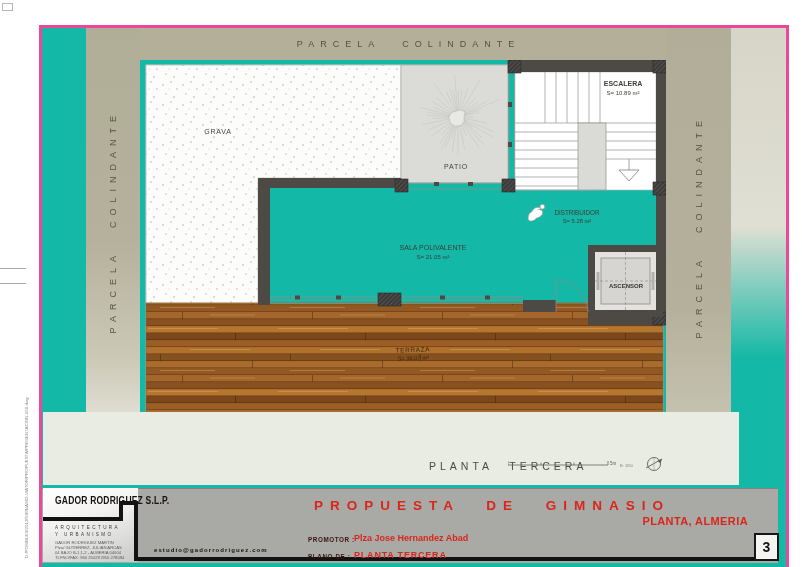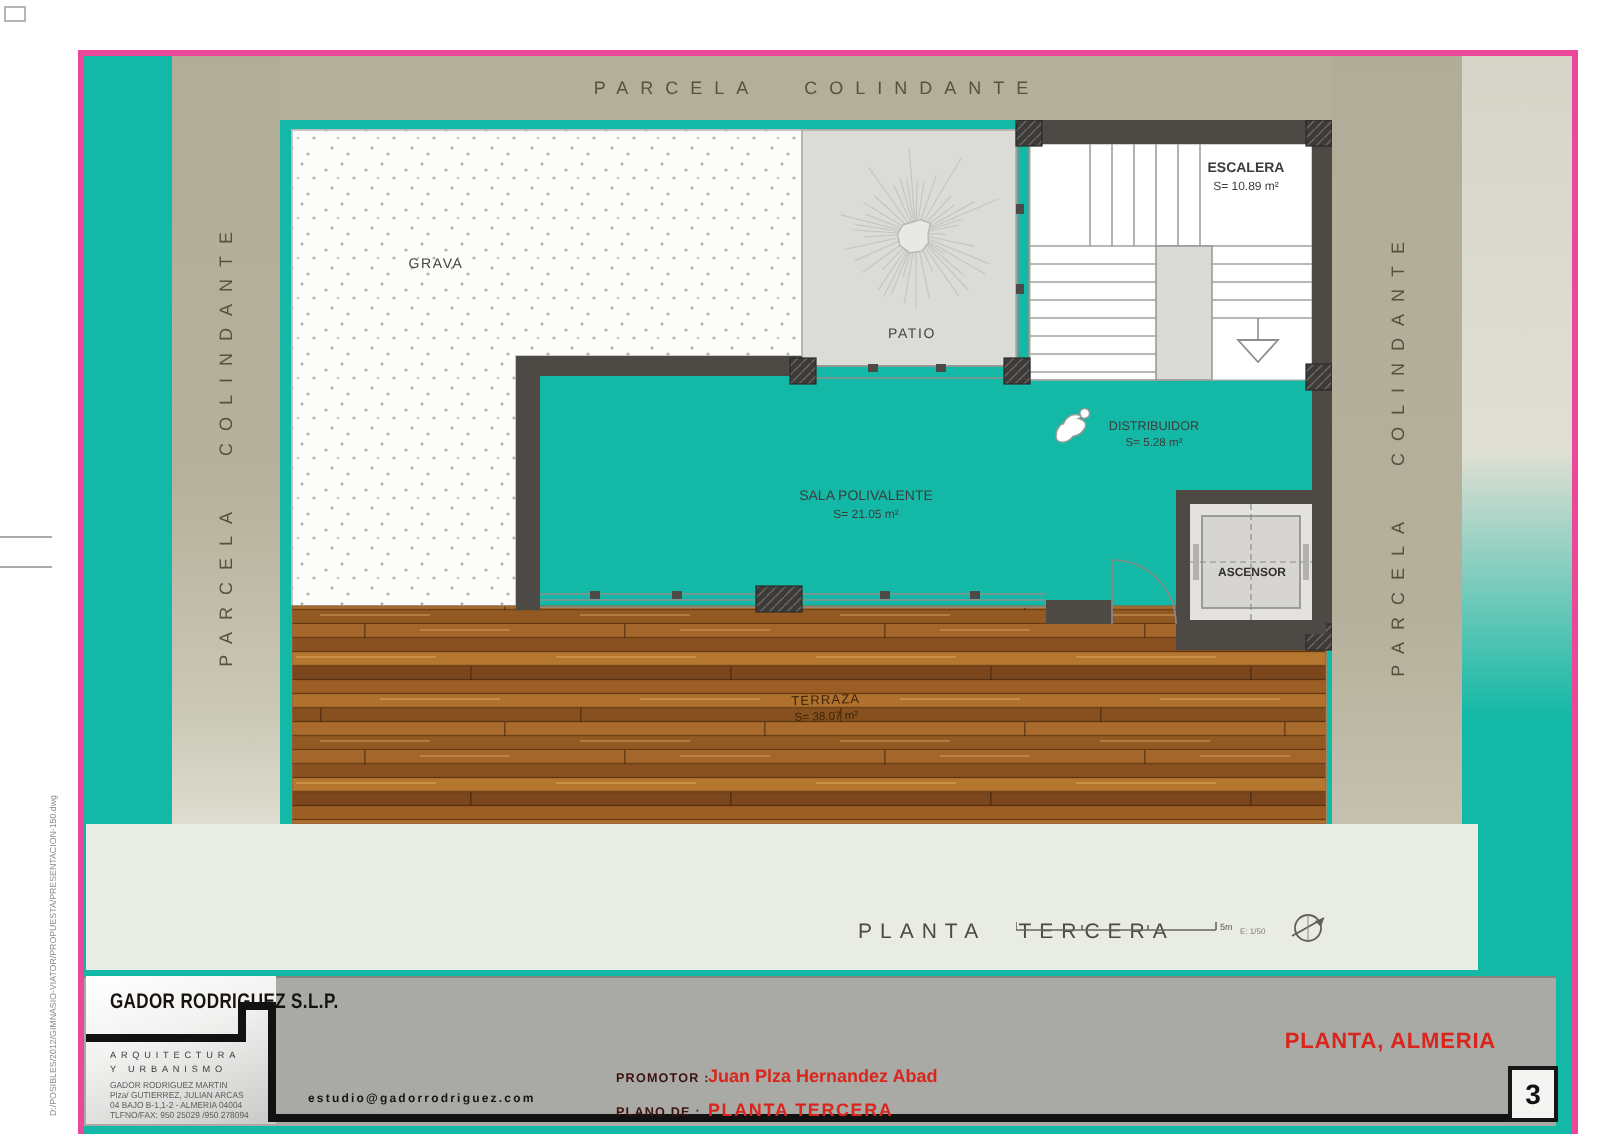--- a/index.html
+++ b/index.html
@@ -318,22 +318,23 @@
         <div class="abs tagline" style="top:44px;">Y URBANISMO</div>
         <div class="abs addr" style="top:52px;">GADOR RODRIGUEZ MARTIN</div>
         <div class="abs addr" style="top:57px;">Plza/ GUTIERREZ, JULIAN ARCAS</div>
         <div class="abs addr" style="top:62px;">04 BAJO B-1,1-2 - ALMERIA 04004</div>
         <div class="abs addr" style="top:67px;">TLFNO/FAX: 950 25029 /950 278094</div>
       </div>
       <svg class="abs" style="left:0;top:0;" width="736" height="74" viewBox="0 0 736 74">
         <path d="M1,30 H79 V14 H94 V70 H736" fill="none" stroke="#121212" stroke-width="4"></path>
       </svg>
       <div class="abs" id="email">estudio@gadorrodriguez.com</div>
+      <div class="abs" id="proj-title" style="color:#da251c;">PROPUESTA DE GIMNASIO</div>
       <div class="abs" id="proj-loc" style="color:#da251c;">PLANTA, ALMERIA</div>
       <div class="abs field-label" style="left:266px;top:47px;">PROMOTOR :</div>
-      <div class="abs field-value" style="left:312px;top:44px;color:#da251c;">Juan Plza Hernandez Abad</div>
+      <div class="abs field-value" style="left:312px;top:44px;color:#da251c;">Plza Jose Hernandez Abad</div>
       <div class="abs field-label" style="left:266px;top:64px;">PLANO DE :</div>
       <div class="abs field-value" style="left:312px;top:61px;color:#da251c;letter-spacing:.8px;">PLANTA TERCERA</div>
       <div class="abs" id="sheet-no">3</div>
     </div>
 
   </div>
 </div>
 
 </body></html>

